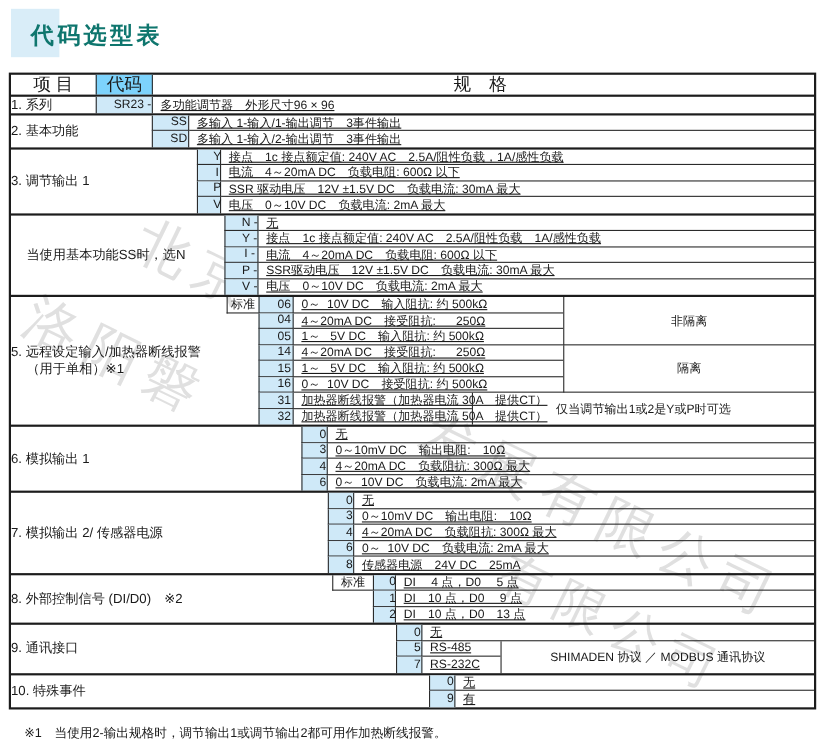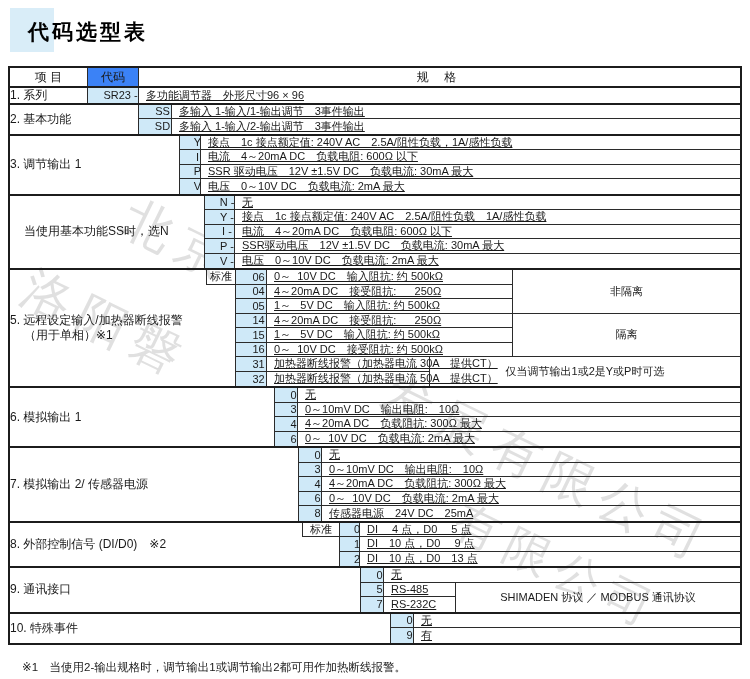--- a/index.html
+++ b/index.html
@@ -9,38 +9,38 @@
     color:#1a1a1a;
     position:relative;
     height:679px;
     overflow:hidden;
   }
   
   .title-band { position:relative; height:66px; }
   .title-sq { position:absolute; left:10px; top:8px; width:44px; height:44px; background:#d9edf8; }
   .page-title {
     position:absolute; left:28px; top:18px;
-    font-size:21px; font-weight:bold; color:#000000; letter-spacing:3px;
+    font-size:21px; font-weight:bold; color:#0f766e; letter-spacing:3px;
   }
   
   .wm { position:absolute; color:#9a9a9a; opacity:.30; z-index:0;
         font-size:50px; letter-spacing:10px; transform:rotate(26deg);
         transform-origin:left top; pointer-events:none; white-space:nowrap; }
   
   .sel-table {
     position:relative; z-index:1;
     margin-left:8px; width:734px;
     border:2px solid #1c1c1c;
     font-size:11px;
     --rh:14.5px;
   }
   .thead { display:flex; height:18px; }
-  .thead .cell { display:flex; align-items:center; justify-content:center; font-size:12px; }
+  .thead .cell { display:flex; align-items:center; justify-content:center; font-size:16px; }
   .h-item { width:77px; }
-  .h-code { width:52px; background:#3b82f6; border-left:1px solid #2b2b2b; border-right:1px solid #2b2b2b; }
+  .h-code { width:52px; background:#7dd3fc; border-left:1px solid #2b2b2b; border-right:1px solid #2b2b2b; }
   .h-spec { flex:1; letter-spacing:6px; }
   .group { position:relative; border-top:2px solid #1c1c1c; }
   .item {
     position:absolute; left:0; top:0; bottom:0; width:var(--ind);
     display:flex; flex-direction:column; justify-content:center;
     font-size:12px; line-height:15px;
   }
   .item .l2 { padding-left:14px; }
   .sub-rows { margin-left:var(--ind); }
   .sr { display:flex; height:var(--rh); }

